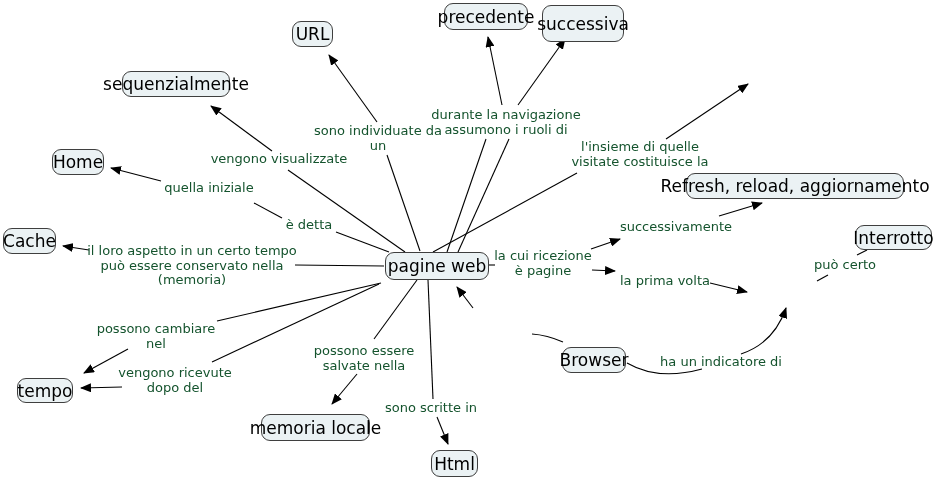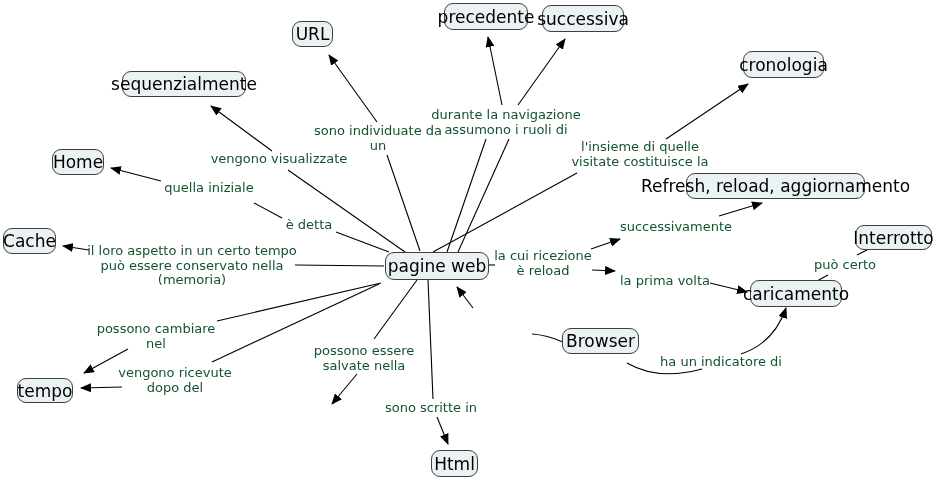--- a/index.html
+++ b/index.html
@@ -111,49 +111,48 @@
       <path d="M417,280 L374,339"></path>
       <path d="M357,374 L332,404" marker-end="url(#arr)"></path>
     </g>
 
     <g>
       <path d="M428,280 L433,399"></path>
       <path d="M437,417 L448,444" marker-end="url(#arr)"></path>
     </g>
   </svg>
 
-  <div class="node" style="left:122px;top:71px;width:124px;height:26px">sequenzialmente</div>
+  <div class="node" style="left:122px;top:71px;width:108px;height:26px">sequenzialmente</div>
   <div class="node" style="left:292px;top:21px;width:41px;height:26px">URL</div>
   <div class="node" style="left:444px;top:3px;width:84px;height:27px">precedente</div>
-  <div class="node" style="left:542px;top:5px;width:82px;height:27px">successiva</div>
-  <div class="node" style="left:743px;top:51px;width:81px;height:27px">cronologia</div>
+  <div class="node" style="left:542px;top:5px;width:82px;height:37px">successiva</div>
   <div class="node" style="left:52px;top:149px;width:52px;height:26px">Home</div>
   <div class="node" style="left:3px;top:228px;width:53px;height:26px">Cache</div>
-  <div class="node" style="left:686px;top:173px;width:179px;height:26px">Refresh, reload, aggiornamento</div>
+  <div class="node" style="left:686px;top:173px;width:218px;height:26px">Refresh, reload, aggiornamento</div>
   <div class="node" style="left:855px;top:225px;width:77px;height:25px">Interrotto</div>
   <div class="node" style="left:385px;top:252px;width:104px;height:28px">pagine web</div>
-  <div class="node" style="left:750px;top:280px;width:92px;height:27px">caricamento</div>
-  <div class="node" style="left:562px;top:328px;width:77px;height:26px">Browser</div>
+  <div class="node" style="left:562px;top:347px;width:64px;height:26px">Browser</div>
   <div class="node" style="left:17px;top:378px;width:56px;height:25px">tempo</div>
+  <div class="node" style="left:261px;top:414px;width:109px;height:27px">memoria locale</div>
   <div class="node" style="left:431px;top:450px;width:47px;height:27px">Html</div>
 
   <div class="link-label" style="left:279px;top:159px">vengono visualizzate</div>
   <div class="link-label" style="left:378px;top:138px">sono individuate da
 un</div>
   <div class="link-label" style="left:506px;top:122px">durante la navigazione
 assumono i ruoli di</div>
   <div class="link-label" style="left:640px;top:154px">l'insieme di quelle
 visitate costituisce la</div>
   <div class="link-label" style="left:209px;top:188px">quella iniziale</div>
   <div class="link-label" style="left:309px;top:225px">è detta</div>
   <div class="link-label" style="left:192px;top:266px">il loro aspetto in un certo tempo
 può essere conservato nella
 (memoria)</div>
   <div class="link-label" style="left:543px;top:263px">la cui ricezione
-è reload</div>
+è pagine</div>
   <div class="link-label" style="left:676px;top:227px">successivamente</div>
   <div class="link-label" style="left:665px;top:281px">la prima volta</div>
   <div class="link-label" style="left:845px;top:265px">può certo</div>
   <div class="link-label" style="left:156px;top:336px">possono cambiare
 nel</div>
   <div class="link-label" style="left:175px;top:380px">vengono ricevute
 dopo del</div>
   <div class="link-label" style="left:364px;top:358px">possono essere
 salvate nella</div>
   <div class="link-label" style="left:431px;top:408px">sono scritte in</div>

